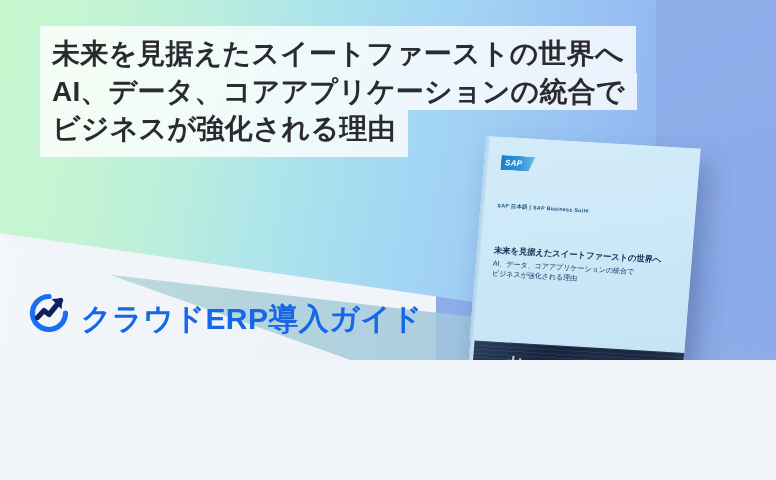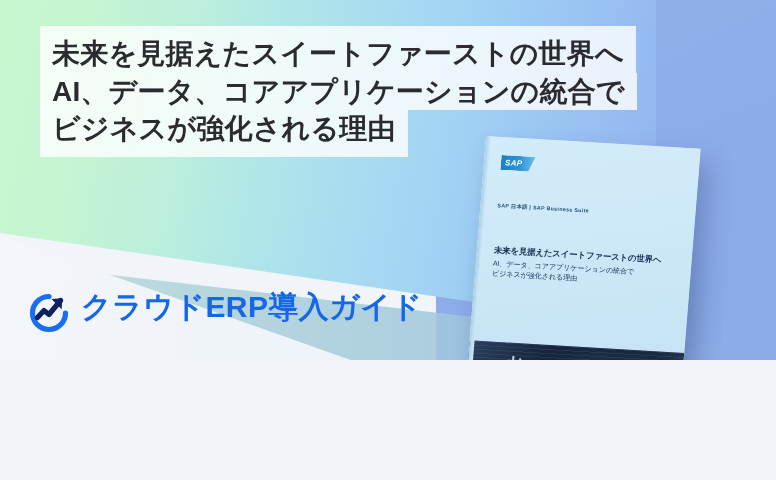--- a/index.html
+++ b/index.html
@@ -57,21 +57,21 @@
     padding:0 12px;
     white-space:nowrap;
     width:max-content;
   }
   .hl-line.l1 { padding-top:9px; }
   .hl-line.l3 { padding-bottom:9px; }
 
   
   .brand {
     position:absolute; left:28px; bottom:26px; z-index:7;
-    display:flex; align-items:flex-start; gap:11px;margin-top:36px;
+    display:flex; align-items:flex-end; gap:11px;margin-top:36px;
   }
   .brand-mark { width:42px; height:42px; position:relative; flex:none; }
   .brand-text {
     color:#1566e8; font-size:30px; font-weight:700; letter-spacing:.4px;
     line-height:1; white-space:nowrap;
   }
 
   
   .book-wrap {
     position:absolute; left:486px; top:136px; width:300px; height:360px; z-index:5;

